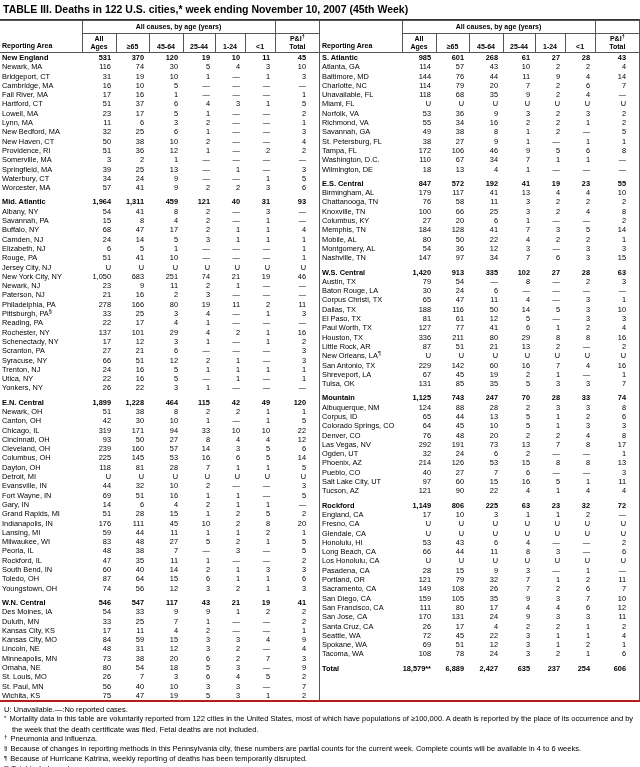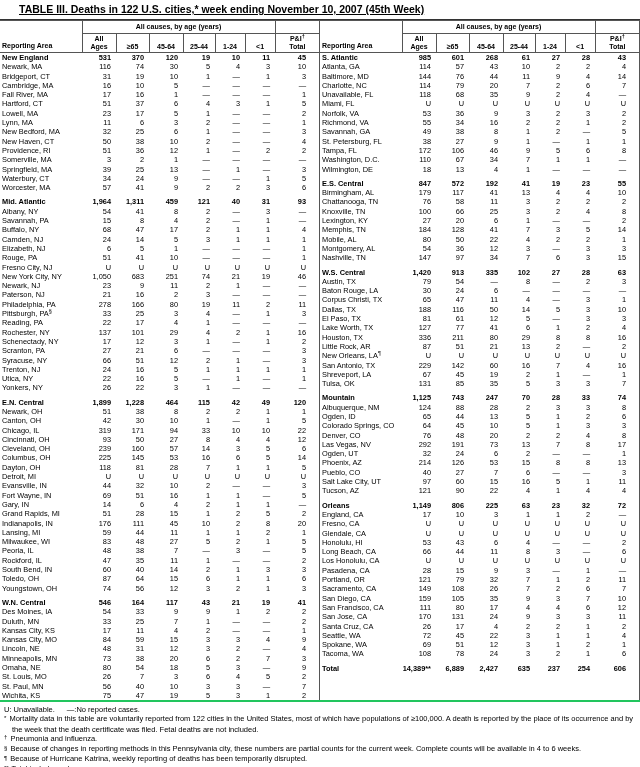--- a/index.html
+++ b/index.html
@@ -1,35 +1,35 @@
 <!DOCTYPE html>
 <html><head>
 <meta charset="utf-8">
 <style>
   html,body{margin:0;padding:0;background:#fff;color:#000;}
   body{width:640px;height:767px;font-family:"Liberation Sans",sans-serif;-webkit-font-smoothing:antialiased;overflow:hidden;}
-  .title{font-size:10.5px;font-weight:bold;padding:3px 2px 4px 19px;white-space:nowrap;text-decoration:underline;}
-  .tablewrap{display:flex;border-top:1px solid #333;border-bottom:2px solid #22c55e;justify-content:space-between;}
+  .title{font-size:10.5px;font-weight:bold;padding:3px 2px 4px 3px;white-space:nowrap;}
+  .tablewrap{display:flex;border-top:1px solid #333;border-bottom:2px solid #b91c1c;justify-content:space-between;}
   .half{box-sizing:border-box;width:320px;border-right:1px solid #555;}
   table{border-collapse:collapse;table-layout:fixed;width:100%;}
   thead th{border:1px solid #555;font-size:7px;font-weight:bold;padding:1px 2px;vertical-align:bottom;text-align:center;line-height:8px;}
   thead th:first-child{border-left:none;}
   thead th:last-child{border-right:none;}
   th.area-h{text-align:left;padding-left:2px;padding-bottom:2px;}
   th.span-h{font-size:7px;padding:2px 0;}
   .narrow{display:inline-block;max-width:20px;}
   tbody td{font-size:7.4px;line-height:9.3px;height:9.3px;padding:0;white-space:nowrap;overflow:hidden;}
   td.area{text-align:left;padding-left:2px;}
   td.num{text-align:right;padding-right:5px;}
   td.pi{padding-right:13px;}
   tr.bold td{font-weight:bold;}
   tr.gap td{padding-top:5px;}
   sup{font-size:5.5px;vertical-align:super;line-height:0;}
   .footnotes{padding:3px 4px 0 4px;font-size:7.5px;line-height:9.2px;}
-  .fn-legend .u-leg{margin-right:12px;}
+  .fn-legend .u-leg{margin-right:0;}
   .fn-item{padding-left:8px;text-indent:-8px;}
   .fn-marker{font-size:6px;position:relative;top:-1.5px;padding-right:1px;}
 </style>
 </head>
 <body>
 
 <div class="title">TABLE III. Deaths in 122 U.S. cities,* week ending November 10, 2007 (45th Week)</div>
 
 <div class="tablewrap">
   <div class="half left">
@@ -275,21 +275,21 @@
             <td class="area">Rouge, PA</td>
             <td class="num">51</td>
             <td class="num">41</td>
             <td class="num">10</td>
             <td class="num">—</td>
             <td class="num">—</td>
             <td class="num">—</td>
             <td class="num pi">1</td>
           </tr>
           <tr>
-            <td class="area">Fresno City, NJ</td>
+            <td class="area">Jersey City, NJ</td>
             <td class="num">U</td>
             <td class="num">U</td>
             <td class="num">U</td>
             <td class="num">U</td>
             <td class="num">U</td>
             <td class="num">U</td>
             <td class="num pi">U</td>
           </tr>
           <tr>
             <td class="area">New York City, NY</td>
@@ -627,21 +627,21 @@
             <td class="num">56</td>
             <td class="num">12</td>
             <td class="num">3</td>
             <td class="num">2</td>
             <td class="num">1</td>
             <td class="num pi">3</td>
           </tr>
           <tr class="bold gap">
             <td class="area">W.N. Central</td>
             <td class="num">546</td>
-            <td class="num">164</td>
+            <td class="num">547</td>
             <td class="num">117</td>
             <td class="num">43</td>
             <td class="num">21</td>
             <td class="num">19</td>
             <td class="num pi">41</td>
           </tr>
           <tr>
             <td class="area">Des Moines, IA</td>
             <td class="num">54</td>
             <td class="num">33</td>
@@ -937,21 +937,21 @@
             <td class="area">Knoxville, TN</td>
             <td class="num">100</td>
             <td class="num">66</td>
             <td class="num">25</td>
             <td class="num">3</td>
             <td class="num">2</td>
             <td class="num">4</td>
             <td class="num pi">8</td>
           </tr>
           <tr>
-            <td class="area">Lexington, KY</td>
+            <td class="area">Columbus, KY</td>
             <td class="num">27</td>
             <td class="num">20</td>
             <td class="num">6</td>
             <td class="num">1</td>
             <td class="num">—</td>
             <td class="num">—</td>
             <td class="num pi">2</td>
           </tr>
           <tr>
             <td class="area">Memphis, TN</td>
@@ -1047,21 +1047,21 @@
             <td class="area">El Paso, TX</td>
             <td class="num">81</td>
             <td class="num">61</td>
             <td class="num">12</td>
             <td class="num">5</td>
             <td class="num">—</td>
             <td class="num">3</td>
             <td class="num pi">3</td>
           </tr>
           <tr>
-            <td class="area">Lake Worth, TX</td>
+            <td class="area">Paul Worth, TX</td>
             <td class="num">127</td>
             <td class="num">77</td>
             <td class="num">41</td>
             <td class="num">6</td>
             <td class="num">1</td>
             <td class="num">2</td>
             <td class="num pi">4</td>
           </tr>
           <tr>
             <td class="area">Houston, TX</td>
@@ -1137,21 +1137,21 @@
             <td class="area">Albuquerque, NM</td>
             <td class="num">124</td>
             <td class="num">88</td>
             <td class="num">28</td>
             <td class="num">2</td>
             <td class="num">3</td>
             <td class="num">3</td>
             <td class="num pi">8</td>
           </tr>
           <tr>
-            <td class="area">Ogden, ID</td>
+            <td class="area">Corpus, ID</td>
             <td class="num">65</td>
             <td class="num">44</td>
             <td class="num">13</td>
             <td class="num">5</td>
             <td class="num">1</td>
             <td class="num">2</td>
             <td class="num pi">6</td>
           </tr>
           <tr>
             <td class="area">Colorado Springs, CO</td>
@@ -1227,21 +1227,21 @@
             <td class="area">Tucson, AZ</td>
             <td class="num">121</td>
             <td class="num">90</td>
             <td class="num">22</td>
             <td class="num">4</td>
             <td class="num">1</td>
             <td class="num">4</td>
             <td class="num pi">4</td>
           </tr>
           <tr class="bold gap">
-            <td class="area">Orleans</td>
+            <td class="area">Rockford</td>
             <td class="num">1,149</td>
             <td class="num">806</td>
             <td class="num">225</td>
             <td class="num">63</td>
             <td class="num">23</td>
             <td class="num">32</td>
             <td class="num pi">72</td>
           </tr>
           <tr>
             <td class="area">England, CA</td>
@@ -1398,21 +1398,21 @@
             <td class="num">108</td>
             <td class="num">78</td>
             <td class="num">24</td>
             <td class="num">3</td>
             <td class="num">2</td>
             <td class="num">1</td>
             <td class="num pi">6</td>
           </tr>
           <tr class="bold gap">
             <td class="area">Total</td>
-            <td class="num">14,389**</td>
+            <td class="num">18,579**</td>
             <td class="num">6,889</td>
             <td class="num">2,427</td>
             <td class="num">635</td>
             <td class="num">237</td>
             <td class="num">254</td>
             <td class="num pi">606</td>
           </tr>
         </tbody>
     </table>
   </div>

